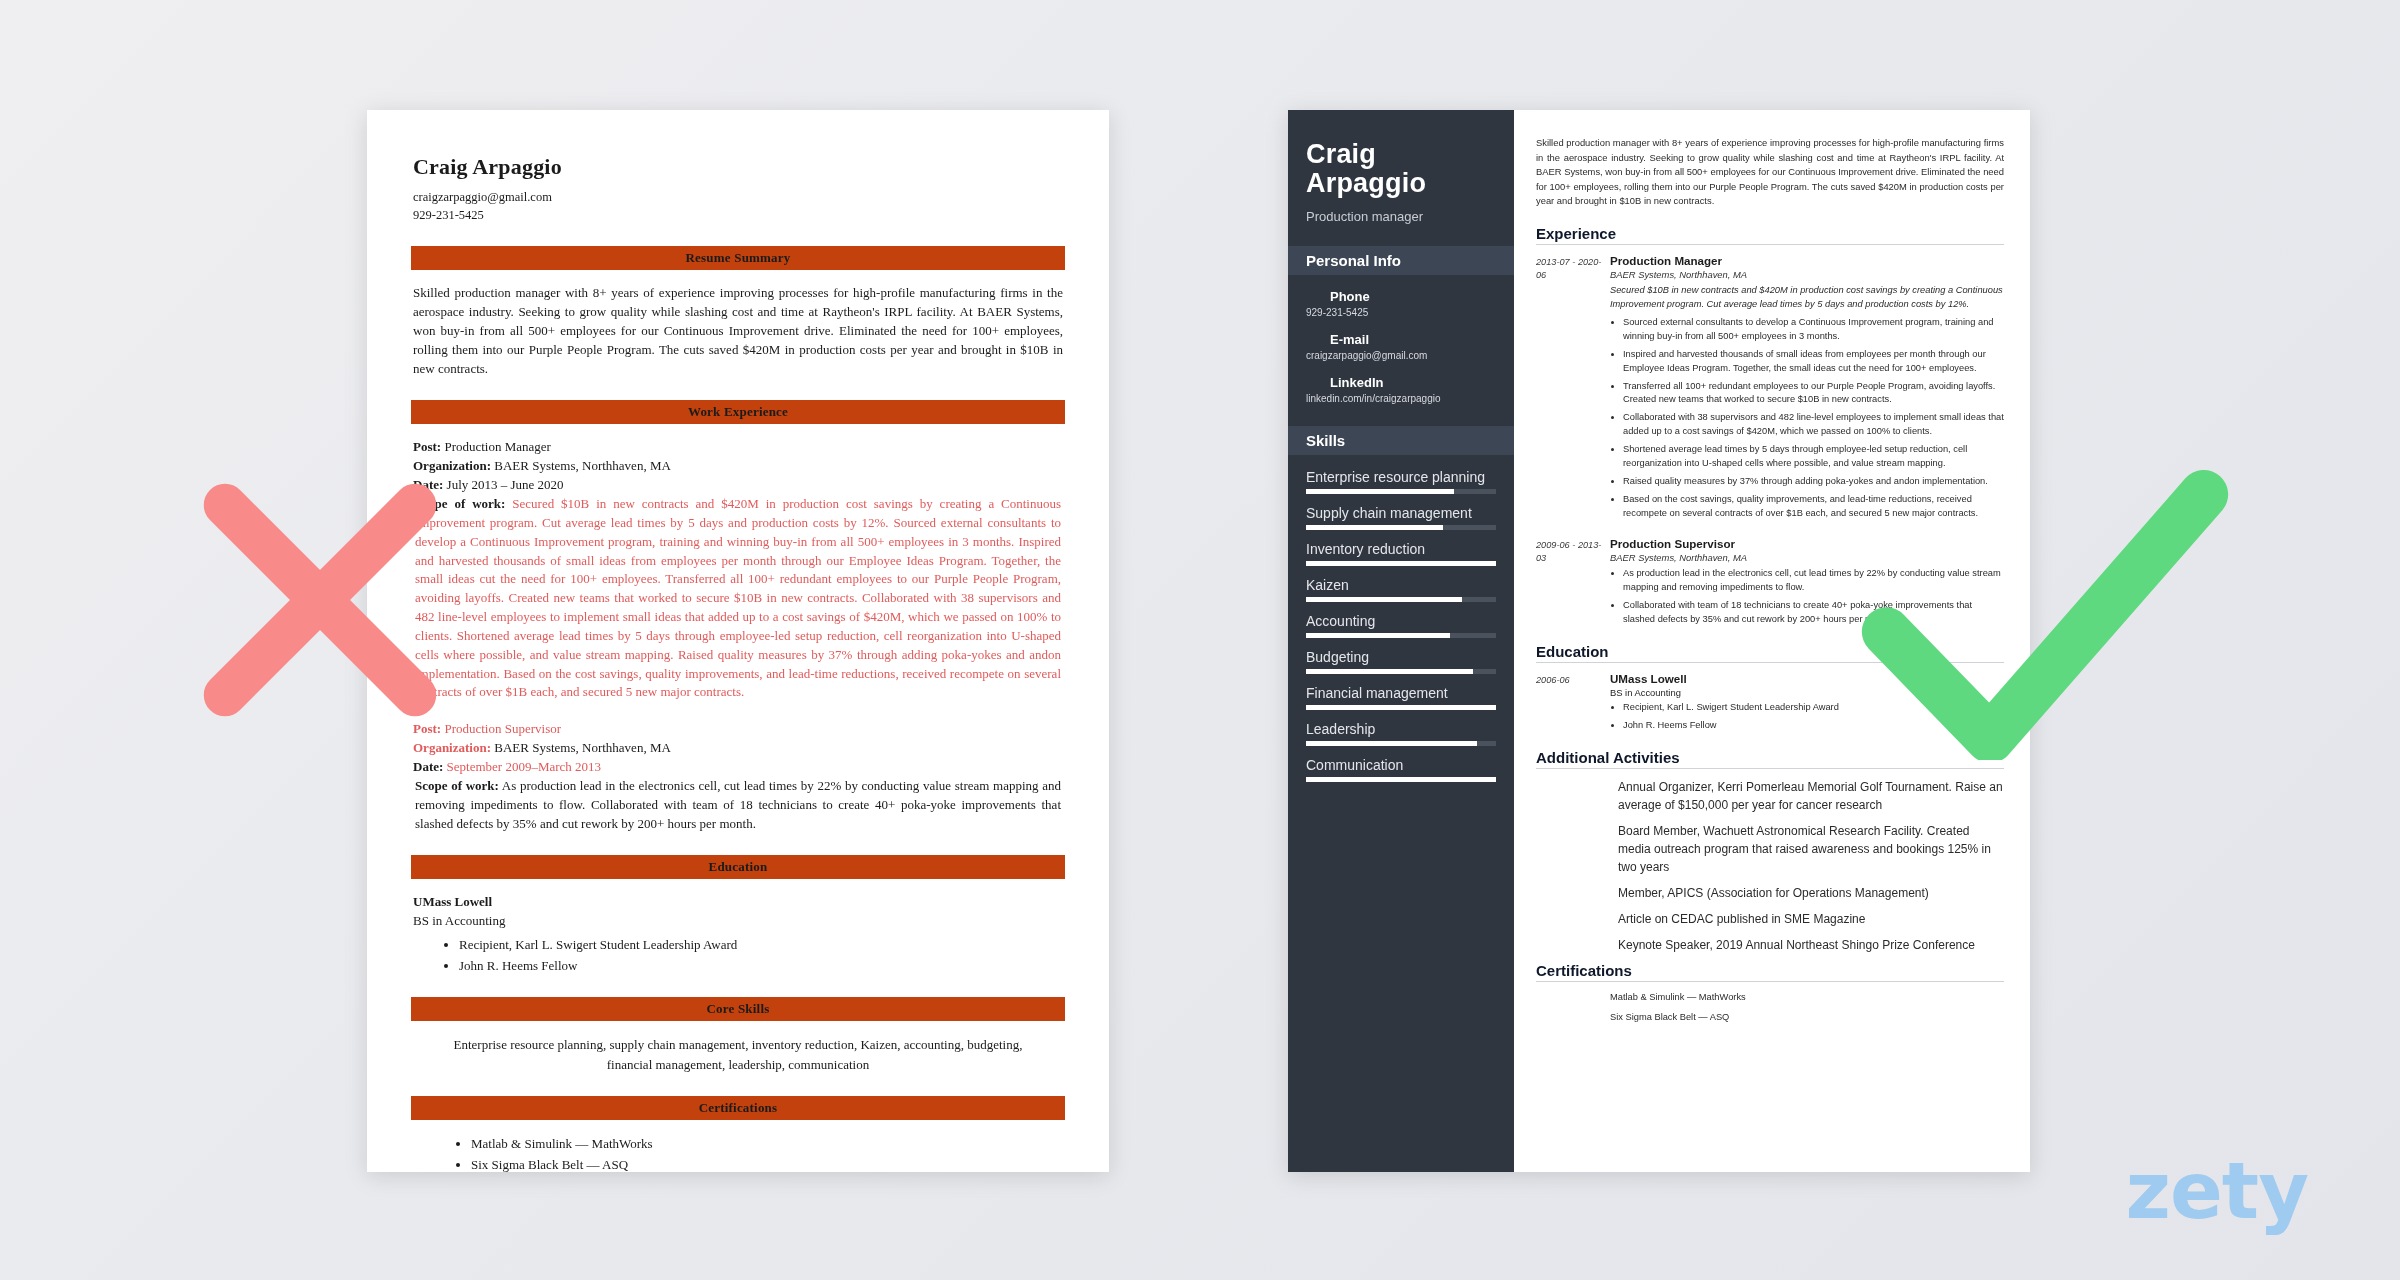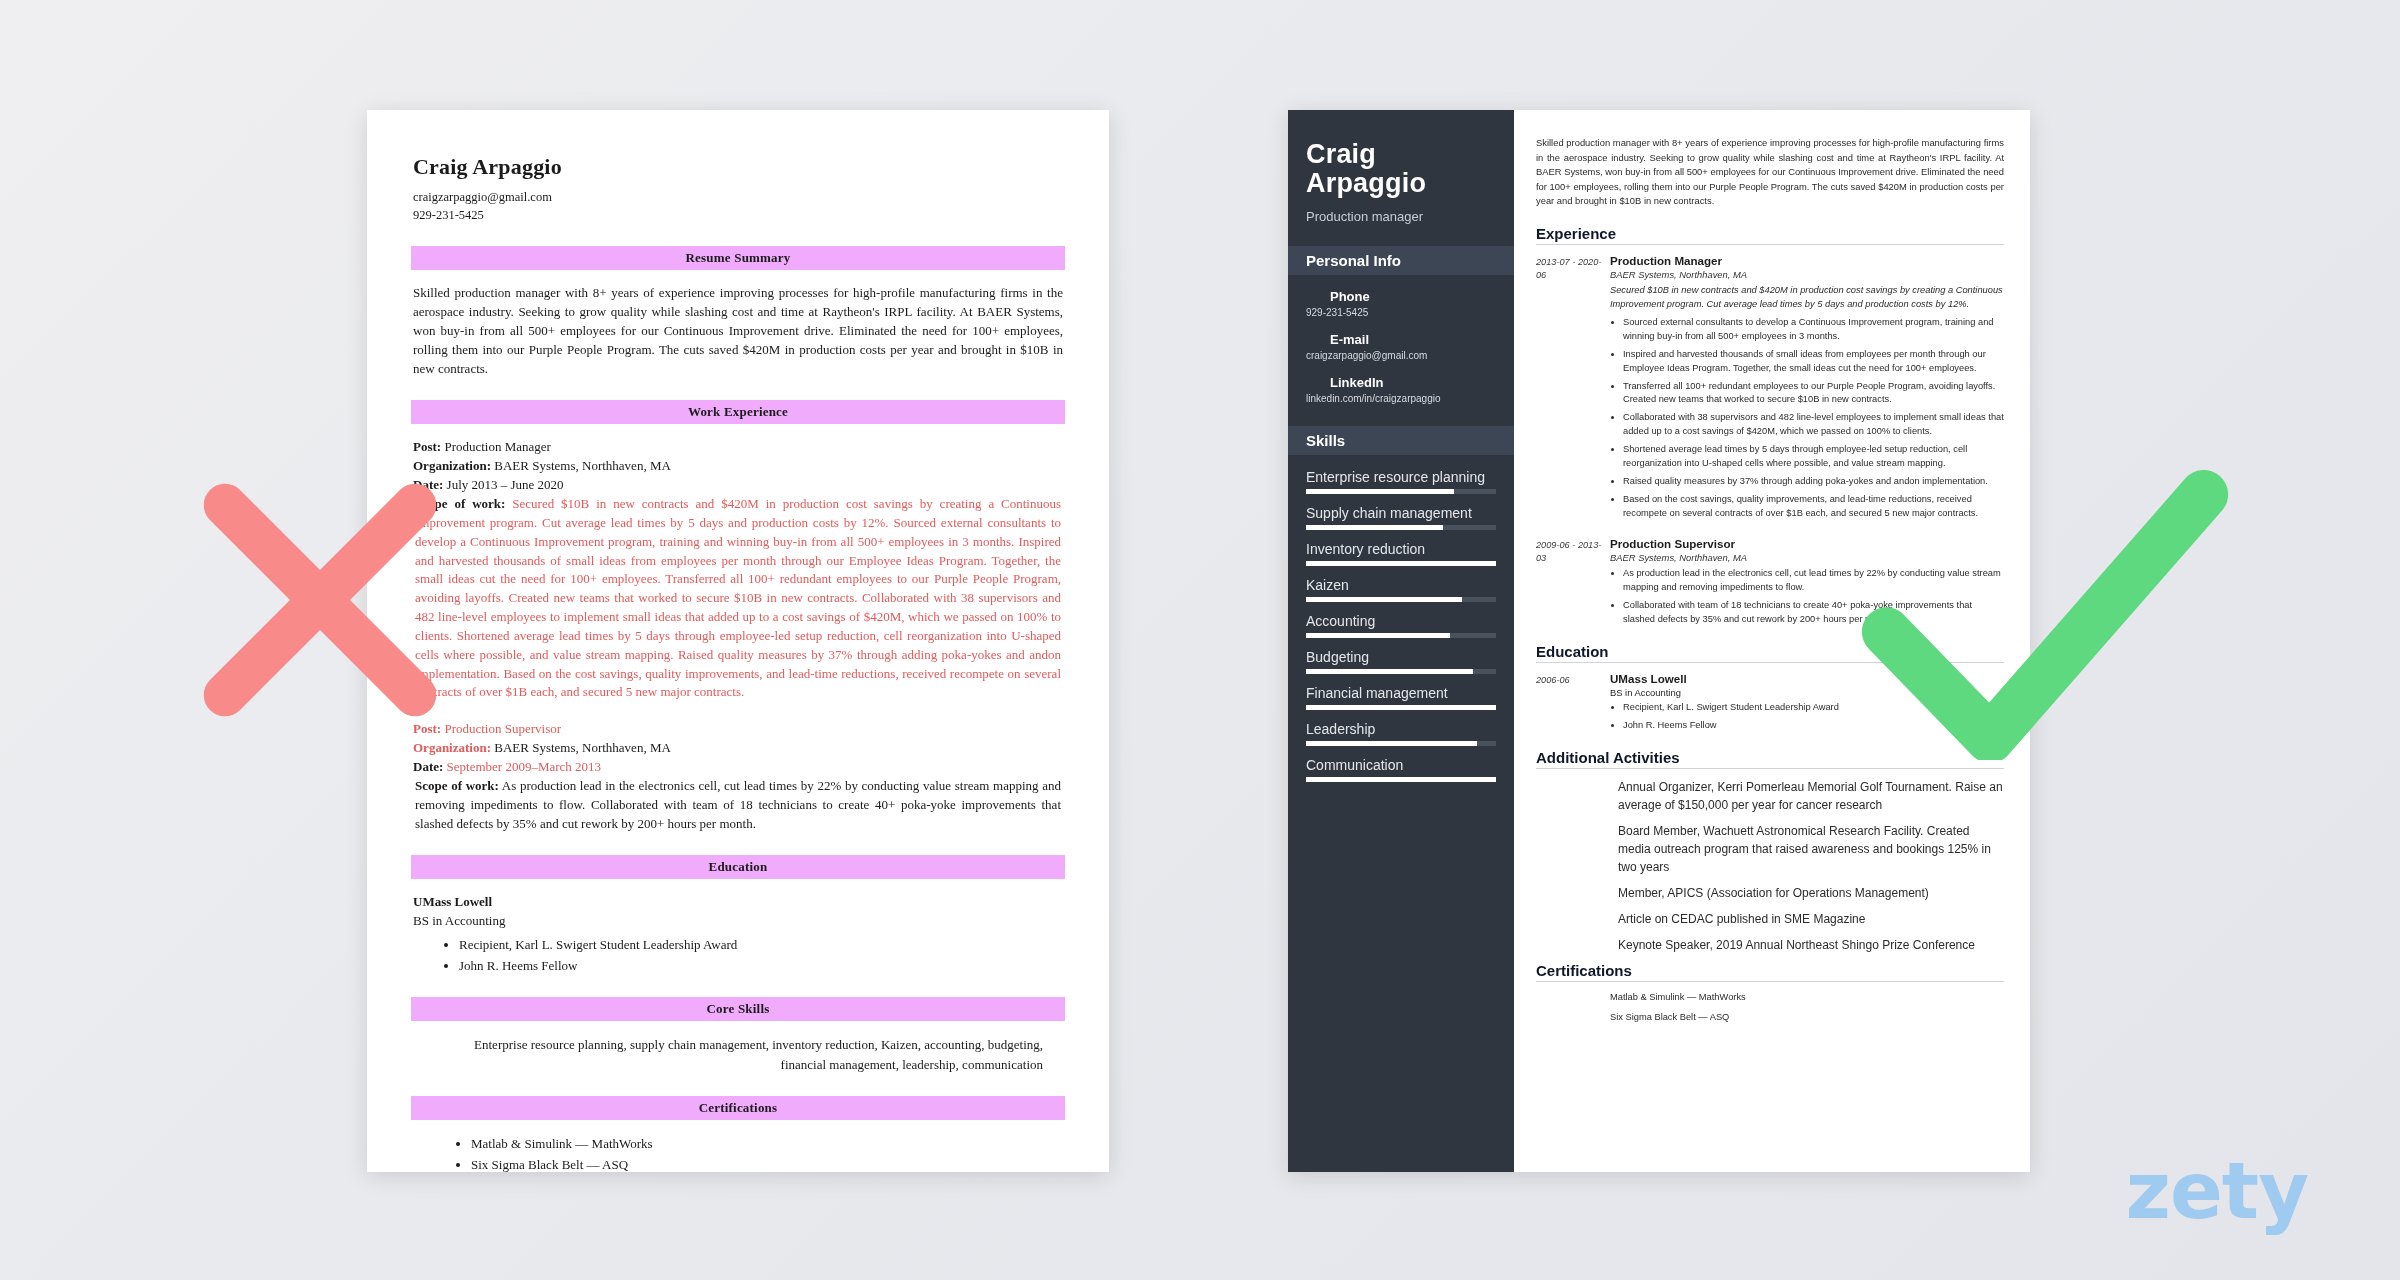--- a/index.html
+++ b/index.html
@@ -16,30 +16,30 @@
     background:#ffffff;
     box-shadow:0 4px 22px rgba(0,0,0,.13);
     font-family:"Liberation Serif",serif;
     color:#1b1b1b;
     padding:0;
   }
   .bad-inner{padding:44px 44px 20px 44px;}
   .bad-name{font-size:22px;font-weight:bold;letter-spacing:.2px;margin:0 0 8px 2px;}
   .bad-contact{font-size:12.5px;line-height:1.45;margin-left:2px;}
   .bad-sechead{
-    background:#f0abfc;text-align:center;font-weight:bold;font-size:13px;
+    background:#c2410c;text-align:center;font-weight:bold;font-size:13px;
     padding:4px 0;margin:22px 0 14px 0;letter-spacing:.2px;
   }
   .bad-p{font-size:13px;line-height:1.45;margin:0 0 4px 0;text-align:justify;padding:0 2px;}
   .bad-p b{font-weight:bold;}
   .bad-red{color:#e15b5b;}
   .bad-sub{font-size:13px;line-height:1.45;margin:0;padding:0 2px;}
   .bad-ul{margin:4px 0 0 0;padding-left:46px;font-size:13px;line-height:1.5;}
   .bad-ul li{margin-bottom:1px;}
-  .bad-center-block{padding:0 22px;font-size:13px;line-height:1.5;text-align:right;}
+  .bad-center-block{padding:0 22px;font-size:13px;line-height:1.5;text-align:center;}
   .bad-edu{font-size:13px;line-height:1.45;padding-left:2px;}
   .bad-edu .ttl{font-weight:bold;}
   .gap{height:14px;}
 
   
   .good-resume{
     position:absolute;left:1288px;top:110px;width:742px;height:1062px;
     background:#ffffff;
     box-shadow:0 4px 22px rgba(0,0,0,.13);
     display:flex;

